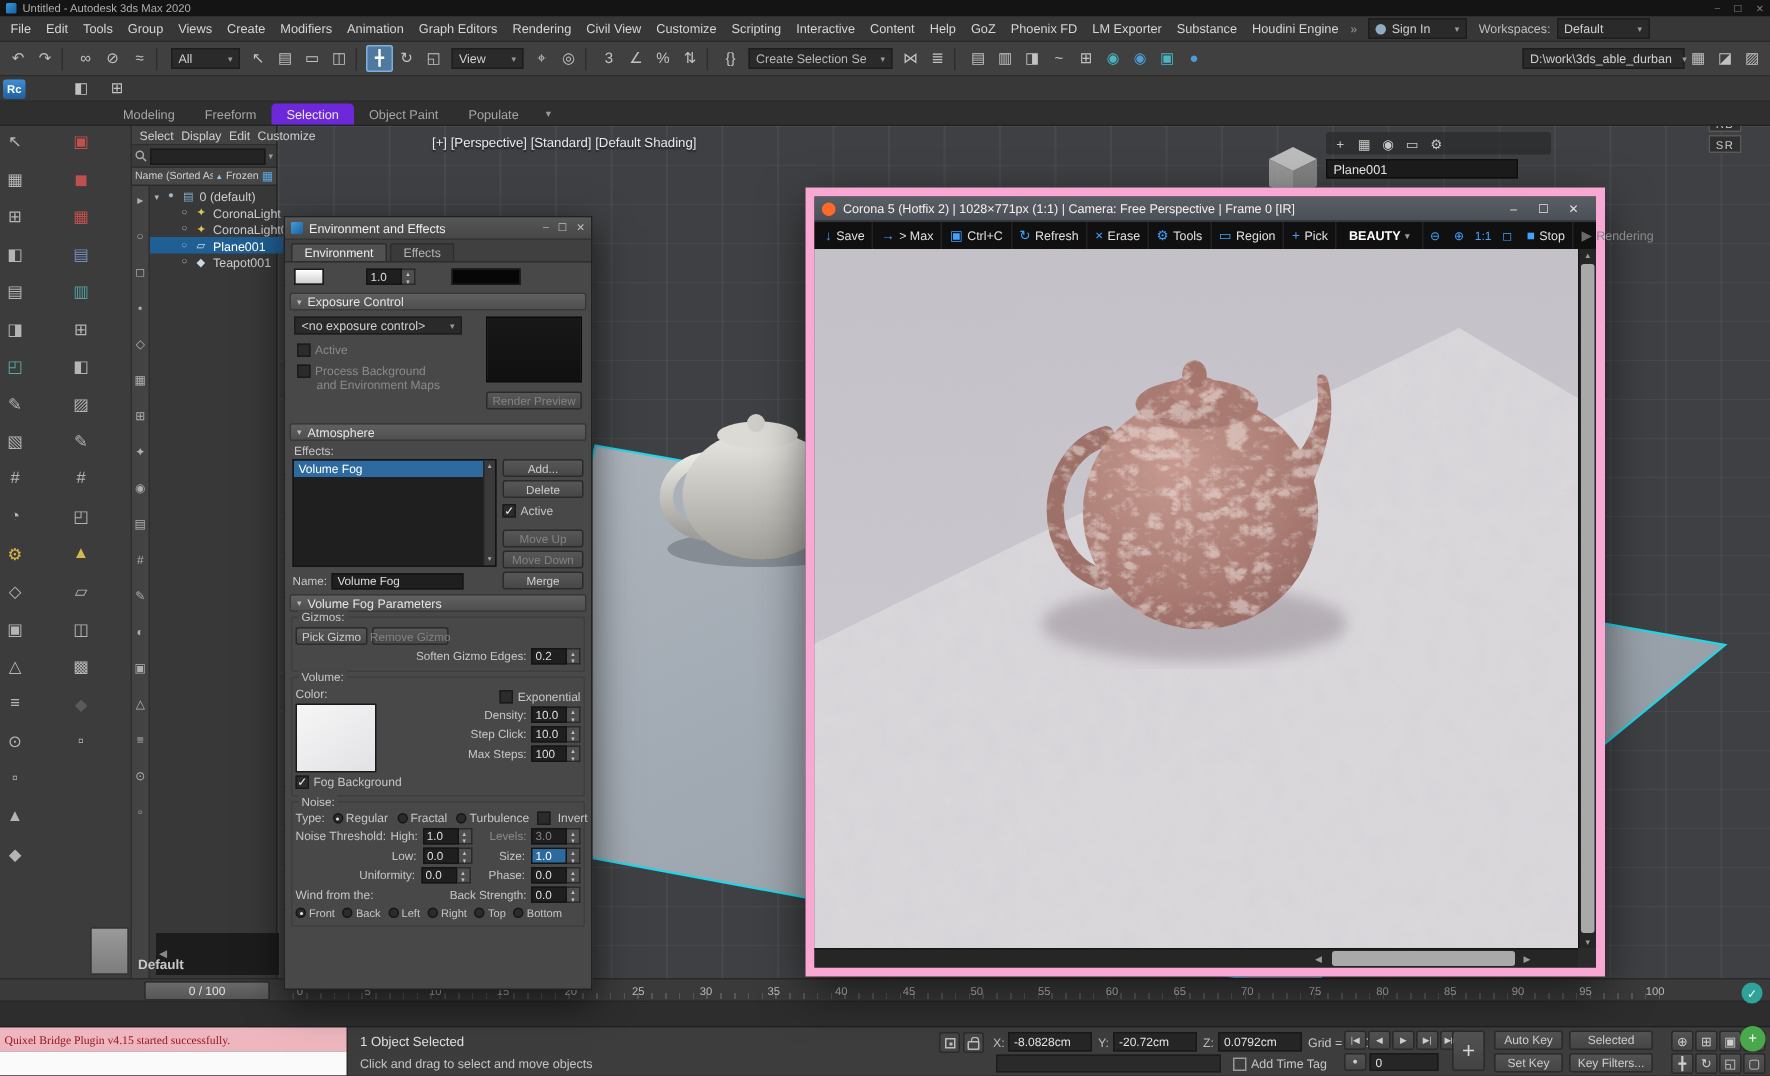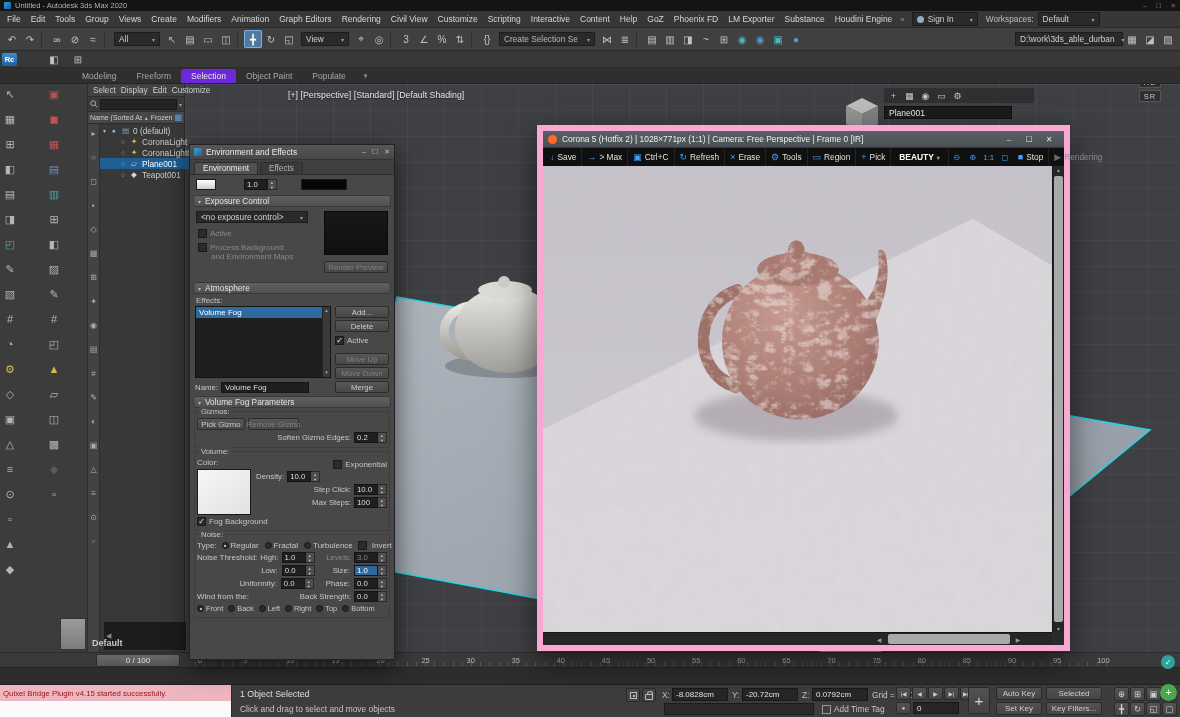--- a/index.html
+++ b/index.html
@@ -93,21 +93,21 @@
   #timeline{position:absolute;left:0;top:652px;width:1180px;height:16px;background:#3a3a3a;border-top:1px solid #2a2a2a;border-bottom:1px solid #262626}
   #timehandle{position:absolute;left:96px;top:1px;width:84px;height:13px;background:linear-gradient(#6a6a6a,#565656);border:1px solid #2d2d2d;border-radius:2px;color:#e2e2e2;font-size:8px;display:flex;align-items:center;justify-content:center}
   #ruler{position:absolute;left:195px;right:70px;top:1px;bottom:1px;display:flex;justify-content:space-between;align-items:center}
   #ruler .tick{font-size:7.5px;color:#b9b9b9;min-width:10px;text-align:center}
   #rulerticks{position:absolute;left:195px;right:70px;bottom:1px;height:4px;background:repeating-linear-gradient(90deg,#575757 0,#575757 1px,transparent 1px,transparent 9.2px)}
   #trackbar{position:absolute;left:0;top:668px;width:1180px;height:17px;background:#2d2d2d;border-bottom:1px solid #202020}
 
   
   #statusbar{position:absolute;left:0;top:685px;width:1180px;height:32px;background:#3d3d3d}
   #listener{position:absolute;left:0;top:0;width:232px;height:32px;border-right:1px solid #2a2a2a}
-  #listener .l1{height:16px;background:#eeb7c0;color:#9c1421;font-family:Liberation Sans, sans-serif;font-size:7.8px;display:flex;align-items:center;padding:0 3px;white-space:nowrap;overflow:hidden}
+  #listener .l1{height:16px;background:#eeb7c0;color:#9c1421;font-family:Liberation Serif, serif;font-size:7.8px;display:flex;align-items:center;padding:0 3px;white-space:nowrap;overflow:hidden}
   #listener .l2{height:16px;background:#fafafa}
   #selline{position:absolute;left:240px;top:4px;font-size:8.8px;color:#e0e0e0}
   #hintline{position:absolute;left:240px;top:19px;font-size:8.4px;color:#c4c4c4}
   .minibtn{position:absolute;width:14px;height:14px;background:#464646;border:1px solid #2b2b2b;border-radius:2px;display:flex;align-items:center;justify-content:center}
   .lockico{width:8px;height:6px;border:1px solid #bdbdbd;border-radius:1px;position:relative;margin-top:3px}
   .lockico::before{content:"";position:absolute;left:1px;top:-4px;width:4px;height:3px;border:1px solid #bdbdbd;border-bottom:none;border-radius:3px 3px 0 0}
   .isoico{width:7px;height:7px;border:1px solid #bdbdbd;position:relative}
   .isoico::after{content:"";position:absolute;left:2px;top:2px;width:2px;height:2px;background:#bdbdbd}
   .coordlab{position:absolute;top:5px;font-size:8.3px;color:#bdbdbd}
   .coordfield{position:absolute;top:3px;width:56px;height:13px;background:#262626;border:1px solid #191919;color:#e4e4e4;font-size:8px;display:flex;align-items:center;padding:0 3px}
@@ -975,21 +975,21 @@
         <div style="display:flex;gap:5px;margin-top:3px">
           <div>
             <div data-name="color-label">Color:</div>
             <div class="swatch" style="width:54px;height:46px;background:linear-gradient(145deg,#f6f6f6,#e2e2e6);margin-top:2px" data-name="fog-color-swatch"></div>
           </div>
           <div style="flex:1">
             <div class="frow" style="justify-content:flex-end">
                 <span class="cb" data-name="exponential-checkbox"></span>
                 <span>Exponential</span>
               </div>
-            <div class="frow" style="">
+            <div class="frow" style="justify-content:flex-end">
                 <span class="rlab">Density:</span>
                 <span class="spin" data-name="density-spinner">
                   <span class="sv">10.0</span>
                   <span class="ar"></span>
                 </span>
               </div>
             <div class="frow" style="justify-content:flex-end">
                 <span class="rlab">Step Click:</span>
                 <span class="spin" data-name="step-size-spinner">
                   <span class="sv">10.0</span>

